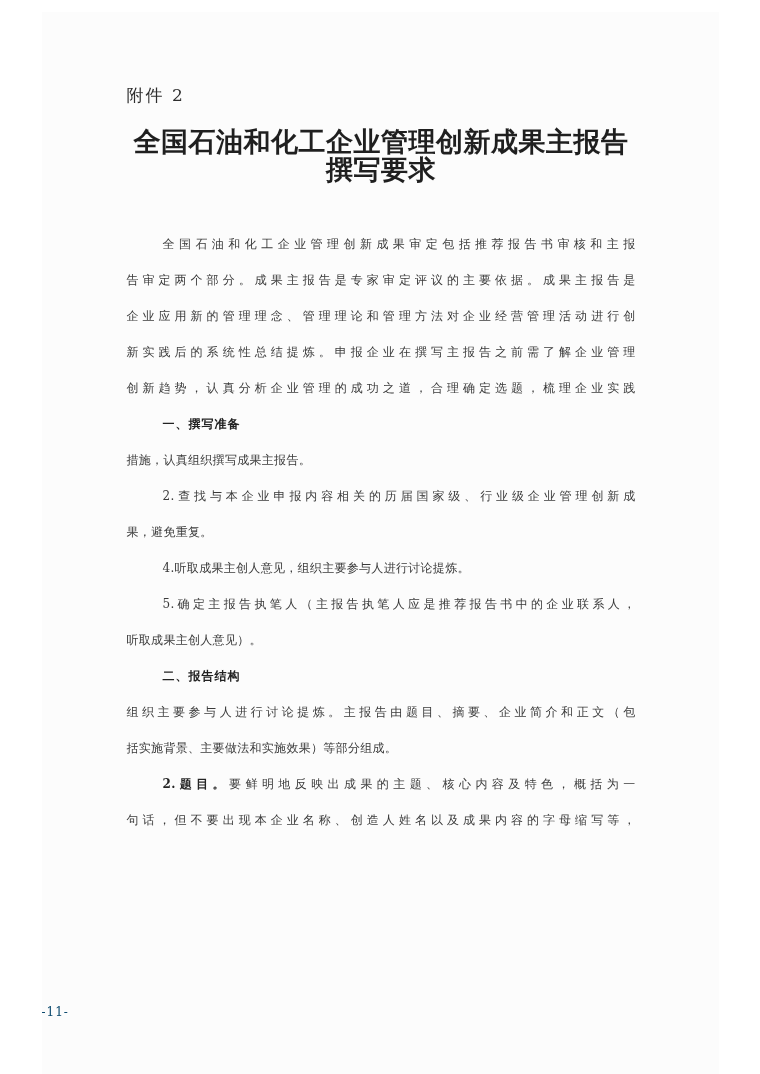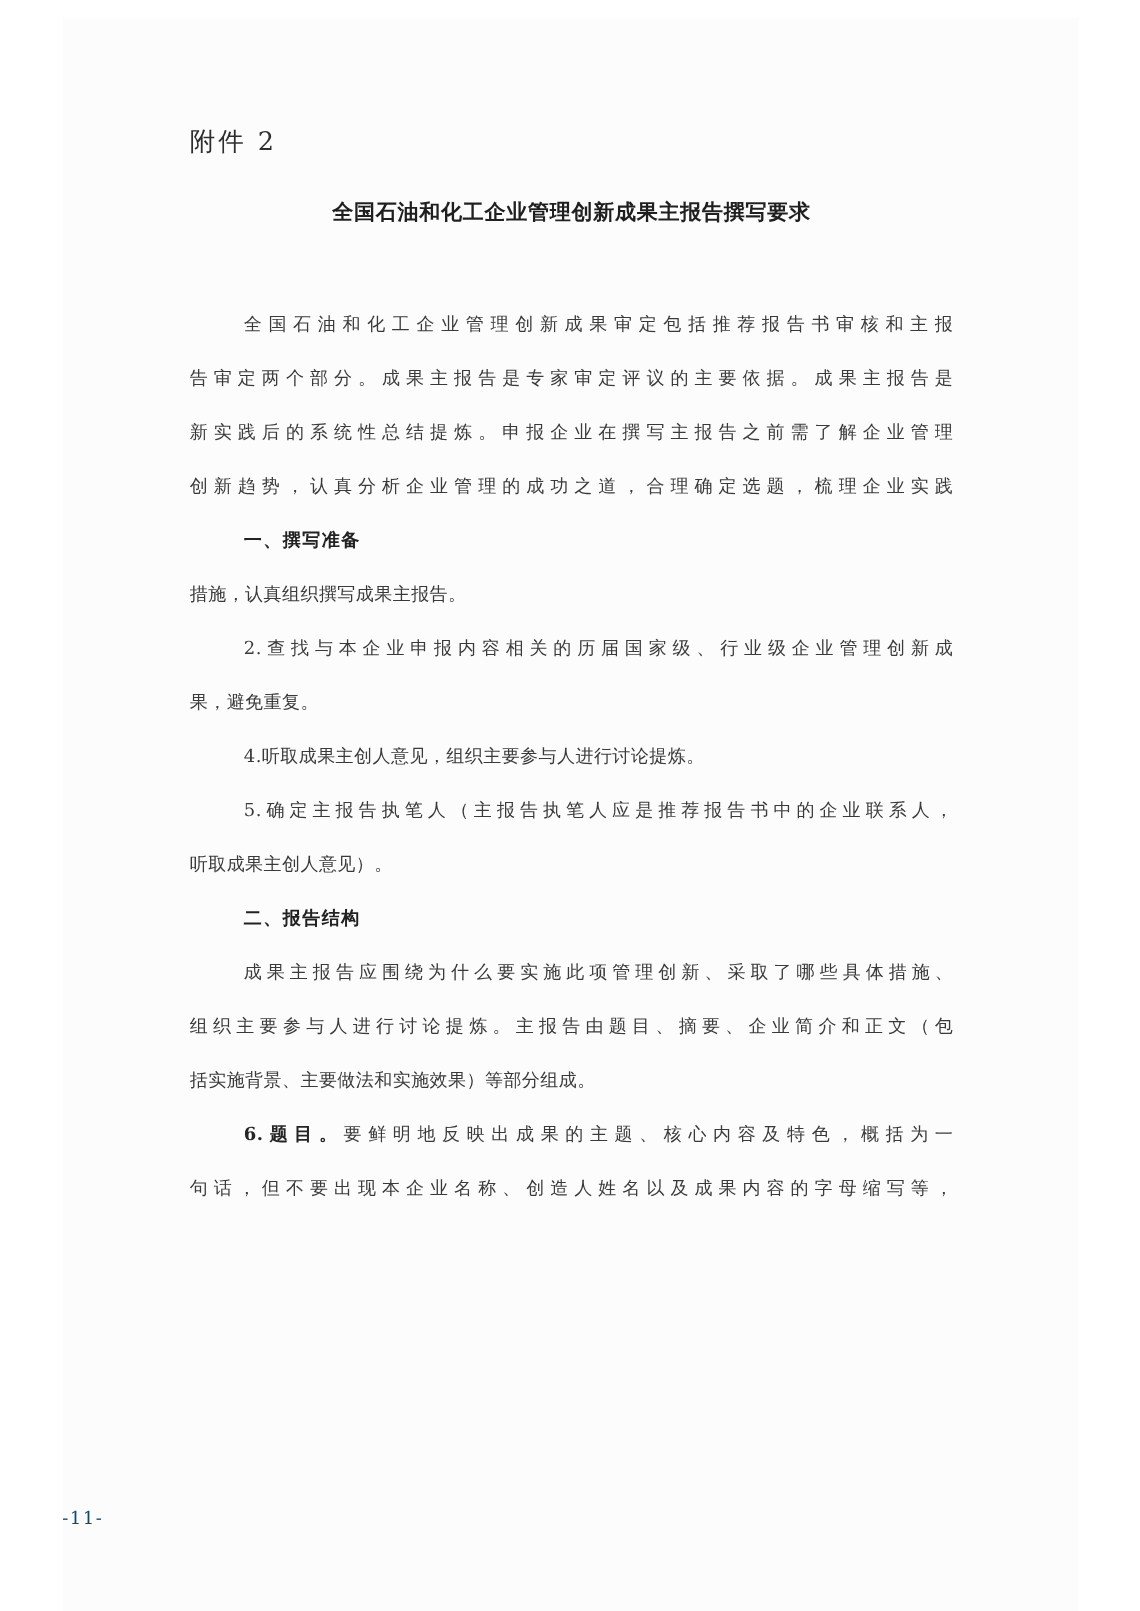--- a/index.html
+++ b/index.html
@@ -17,21 +17,21 @@
   }
   .attachment {
     font-size: 17px;
     line-height: 26px;
     letter-spacing: 2px;
     color: #2e2e2e;
   }
   .doc-title {
     margin: 20px 0 0 0;
     font-family: "DejaVu Sans", "Liberation Sans", sans-serif;
-    font-size: 14px;
+    font-size: 27px;
     font-weight: 700;
     text-align: center;
     letter-spacing: 0.5px;
     color: #1f1f1f;
     line-height: 28px;
   }
   .doc-body {
     margin-top: 42px;
     font-size: 12px;
   }
@@ -72,32 +72,32 @@
 
 <div class="page">
 
   <div class="attachment">附件 2</div>
 
   <h1 class="doc-title">全国石油和化工企业管理创新成果主报告撰写要求</h1>
 
   <div class="doc-body">
     <p class="ln indent just">全国石油和化工企业管理创新成果审定包括推荐报告书审核和主报</p>
     <p class="ln just">告审定两个部分。成果主报告是专家审定评议的主要依据。成果主报告是</p>
+    <p class="ln just">企业应用新的管理理念、管理理论和管理方法对企业经营管理活动进行创</p>
     <p class="ln just">新实践后的系统性总结提炼。申报企业在撰写主报告之前需了解企业管理</p>
     <p class="ln just">创新趋势，认真分析企业管理的成功之道，合理确定选题，梳理企业实践</p>
     <p class="ln indent heading">一、撰写准备</p>
     <p class="ln">措施，认真组织撰写成果主报告。</p>
     <p class="ln indent just">2.查找与本企业申报内容相关的历届国家级、行业级企业管理创新成</p>
     <p class="ln">果，避免重复。</p>
     <p class="ln indent">4.听取成果主创人意见，组织主要参与人进行讨论提炼。</p>
     <p class="ln indent just">5.确定主报告执笔人（主报告执笔人应是推荐报告书中的企业联系人，</p>
     <p class="ln">听取成果主创人意见）。</p>
     <p class="ln indent heading">二、报告结构</p>
-    <p class="ln indent just">成果主报告应围绕为什么要实施此项管理创新、采取了哪些具体措施、</p>
     <p class="ln just">组织主要参与人进行讨论提炼。主报告由题目、摘要、企业简介和正文（包</p>
     <p class="ln">括实施背景、主要做法和实施效果）等部分组成。</p>
-    <p class="ln indent just"><span class="lead">6.题目。</span><span>要鲜明地反映出成果的主题、核心内容及特色，概括为一</span></p>
+    <p class="ln indent just"><span class="lead">2.题目。</span><span>要鲜明地反映出成果的主题、核心内容及特色，概括为一</span></p>
     <p class="ln just">句话，但不要出现本企业名称、创造人姓名以及成果内容的字母缩写等，</p>
   </div>
 
   <div class="page-footer">-11-</div>
 
 </div>
 
 </body></html>

